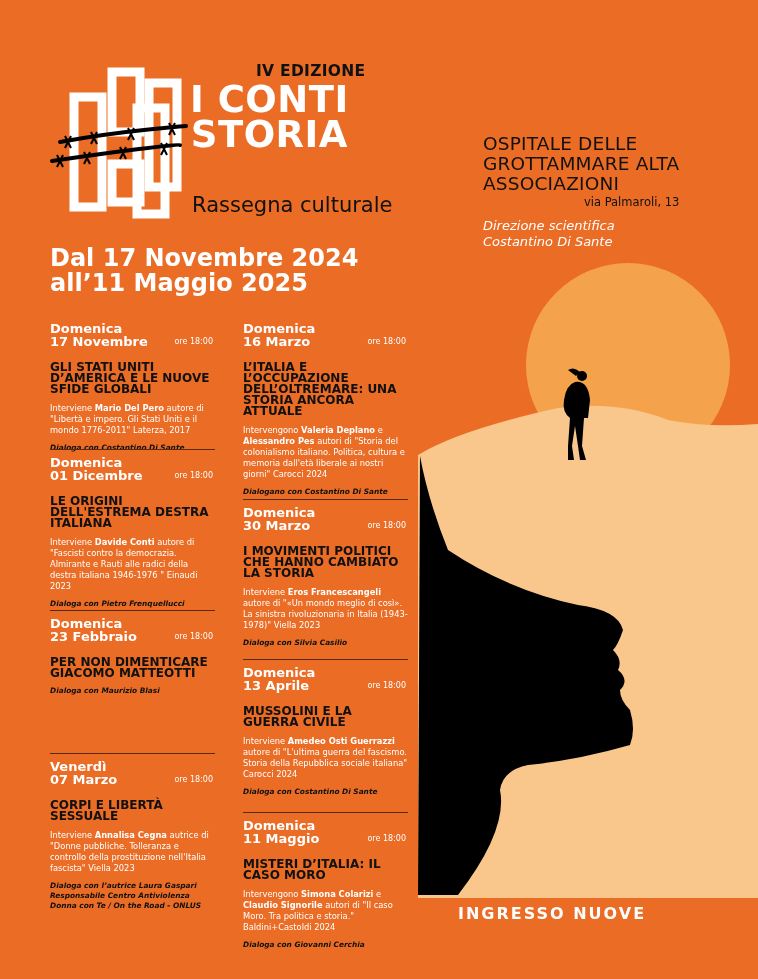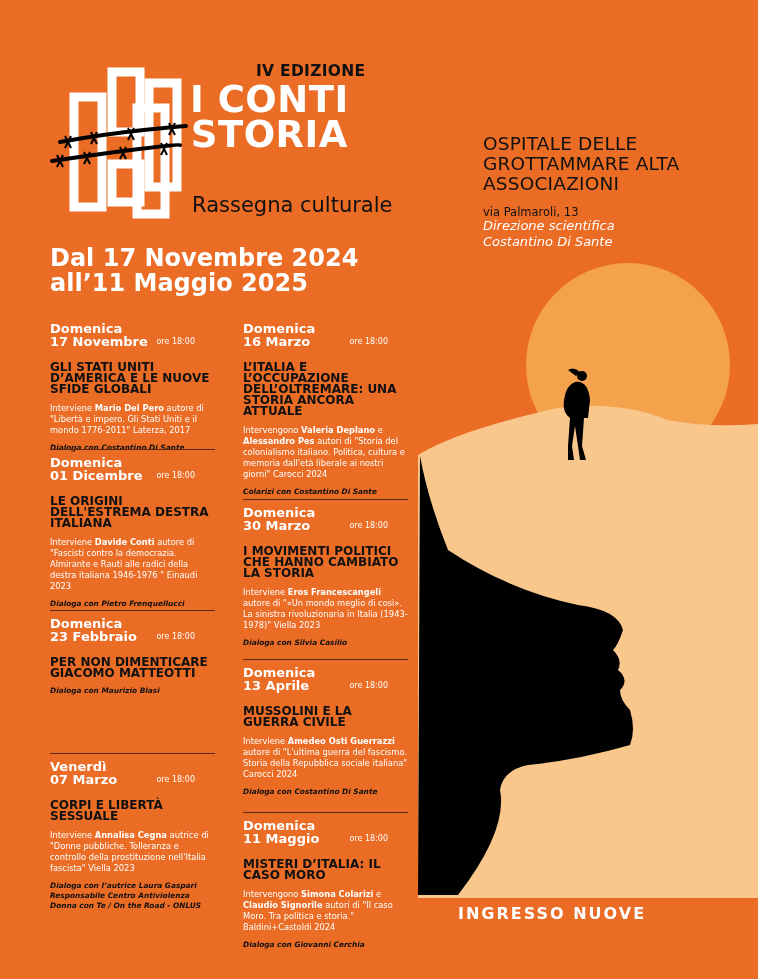--- a/index.html
+++ b/index.html
@@ -15,36 +15,36 @@
   
   #logo-mark { left: 44px; top: 64px; width: 150px; height: 160px; }
   #edition { left: 256px; top: 62px; font-size: 15.5px; font-weight: bold; color: #111; letter-spacing: 0.3px; }
   #title { left: 190px; top: 82px; font-size: 37px; line-height: 35px; font-weight: bold; color: #fff; letter-spacing: 0.5px; text-align: center; }
   #title div { white-space: nowrap; }
   #subtitle { left: 192px; top: 193px; font-size: 21px; color: #111; }
 
   
   #venue { left: 483px; top: 134px; color: #111; }
   #venue .vl { font-size: 18.5px; line-height: 20px; letter-spacing: 0.2px; }
-  #venue .addr { font-size: 11.5px; margin-top: 11px; }
+  #venue .addr { font-size: 11.5px; margin-top: 1px; text-align: right; }
   #direction { left: 483px; top: 218px; font-size: 13px; font-weight: normal; font-style: italic; color: #fff; line-height: 16px; }
 
   
   #daterange { left: 50px; top: 246px; font-size: 24px; font-weight: bold; line-height: 25px; color: #fff; }
 
   
   .col { position: absolute; }
   #col-left { left: 50px; top: 322px; width: 165px; }
   #col-right { left: 243px; top: 322px; width: 165px; }
   .event { position: relative; padding-bottom: 8px; }
   .event + .event { border-top: 1px solid #5a2a10; padding-top: 6px; }
   .ev-day { font-size: 13px; font-weight: bold; line-height: 13px; color: #fff; }
   .ev-date-row { display: flex; justify-content: space-between; align-items: center; }
   .ev-date { font-size: 13px; font-weight: bold; line-height: 13px; color: #fff; }
-  .ev-time { font-size: 8px; color: #fff; margin-right: 20px; }
+  .ev-time { font-size: 8px; color: #fff; margin-right: 2px; }
   .ev-title { font-size: 12px; font-weight: bold; color: #111; margin-top: 14px; line-height: 11px; text-transform: uppercase; }
   .ev-desc { font-size: 8.3px; color: #fff; line-height: 11px; margin-top: 8px; }
   .ev-desc b { font-weight: bold; }
   .ev-dialog { font-size: 7.4px; font-style: italic; font-weight: bold; color: #111; margin-top: 7px; line-height: 10px; }
 
   
   #illustration { left: 418px; top: 250px; width: 340px; height: 650px; }
   #free-entry { left: 458px; top: 904px; font-size: 16px; font-weight: bold; letter-spacing: 2px; color: #fff; }
 </style>
 </head>
@@ -141,21 +141,21 @@
 
 <div class="col" id="col-right">
   <div class="event" style="height:177px">
     <div class="ev-day">Domenica</div>
     <div class="ev-date-row">
         <span class="ev-date">16 Marzo</span>
         <span class="ev-time">ore 18:00</span>
       </div>
     <div class="ev-title">L’ITALIA E L’OCCUPAZIONE DELL’OLTREMARE: UNA STORIA ANCORA ATTUALE</div>
     <div class="ev-desc"><span>Intervengono </span><b>Valeria Deplano</b><span> e </span><b>Alessandro Pes</b><span> autori di "Storia del colonialismo italiano. Politica, cultura e memoria dall'età liberale ai nostri giorni" Carocci 2024</span></div>
-    <div class="ev-dialog">Colarizi con Costantino Di Sante</div>
+    <div class="ev-dialog">Dialogano con Costantino Di Sante</div>
   </div>
   <div class="event" style="height:160px">
     <div class="ev-day">Domenica</div>
     <div class="ev-date-row">
         <span class="ev-date">30 Marzo</span>
         <span class="ev-time">ore 18:00</span>
       </div>
     <div class="ev-title">I MOVIMENTI POLITICI CHE HANNO CAMBIATO LA STORIA</div>
     <div class="ev-desc"><span>Interviene </span><b>Eros Francescangeli</b><span> autore di "«Un mondo meglio di così». La sinistra rivoluzionaria in Italia (1943-1978)" Viella 2023</span></div>
     <div class="ev-dialog">Dialoga con Silvia Casilio</div>

